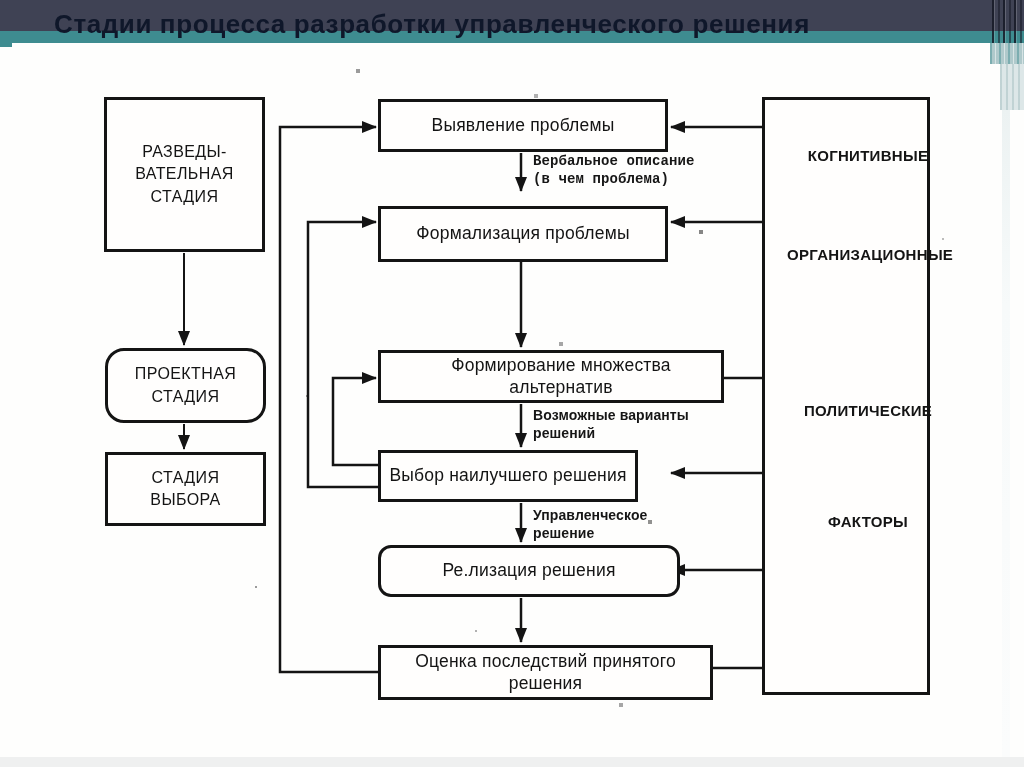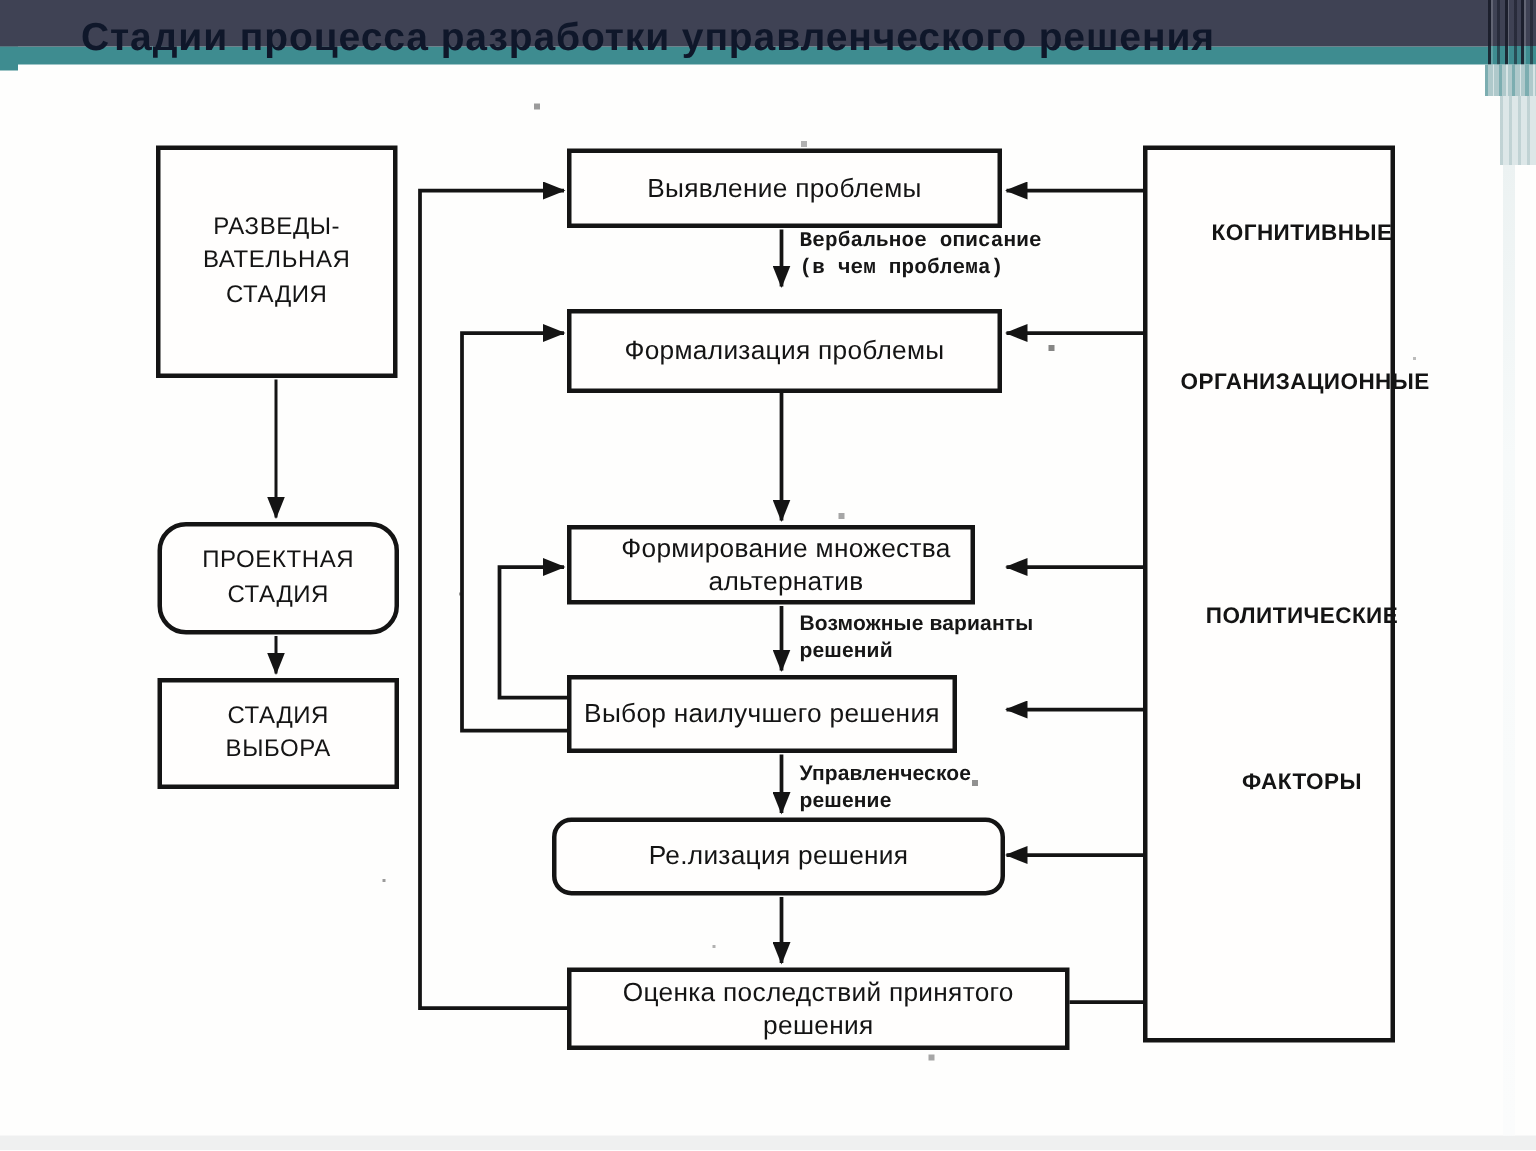--- a/index.html
+++ b/index.html
@@ -51,23 +51,23 @@
   .box{position:absolute;border:3px solid #141414;background:#FFFEFD;color:#141414;
        display:flex;align-items:center;justify-content:center;text-align:center;
        font-weight:400;white-space:pre-line;}
   .stage-box{font-size:16px;line-height:1.4;letter-spacing:.4px;}
   .step-box{font-size:17.5px;line-height:1.22;letter-spacing:.2px;}
   .box-l1{left:104px;top:97px;width:161px;height:155px;}
   .box-l2{left:105px;top:348px;width:161px;height:75px;border-radius:19px;}
   .box-l3{left:105px;top:452px;width:161px;height:74px;}
   .box-c1{left:378px;top:99px;width:290px;height:53px;}
   .box-c2{left:378px;top:194px;width:290px;height:56px;margin-top:12px;}
-  .box-c3{left:378px;top:350px;width:272px;height:53px;padding-left:20px;}
+  .box-c3{left:378px;top:350px;width:346px;height:53px;padding-left:20px;}
   .box-c4{left:378px;top:450px;width:260px;height:52px;}
-  .box-c5{left:368px;top:545px;width:302px;height:52px;border-radius:13px;}
+  .box-c5{left:378px;top:545px;width:302px;height:52px;border-radius:13px;}
   .box-c6{left:378px;top:645px;width:335px;height:55px;}
   .annotation{position:absolute;left:533px;font-size:14px;font-weight:700;color:#161616;
               line-height:1.32;white-space:pre-line;letter-spacing:.1px;}
   .ann-1{top:152px;font-family:Liberation Mono, monospace;}
   .ann-2{top:256px;}
   .ann-3{top:406px;}
   .ann-4{top:506px;}
   .factors-panel{position:absolute;left:762px;top:97px;width:168px;height:598px;
                  border:3px solid #141414;background:#FFFEFD;}
   .factor-label{position:absolute;left:0;width:100%;text-align:center;font-size:15px;

